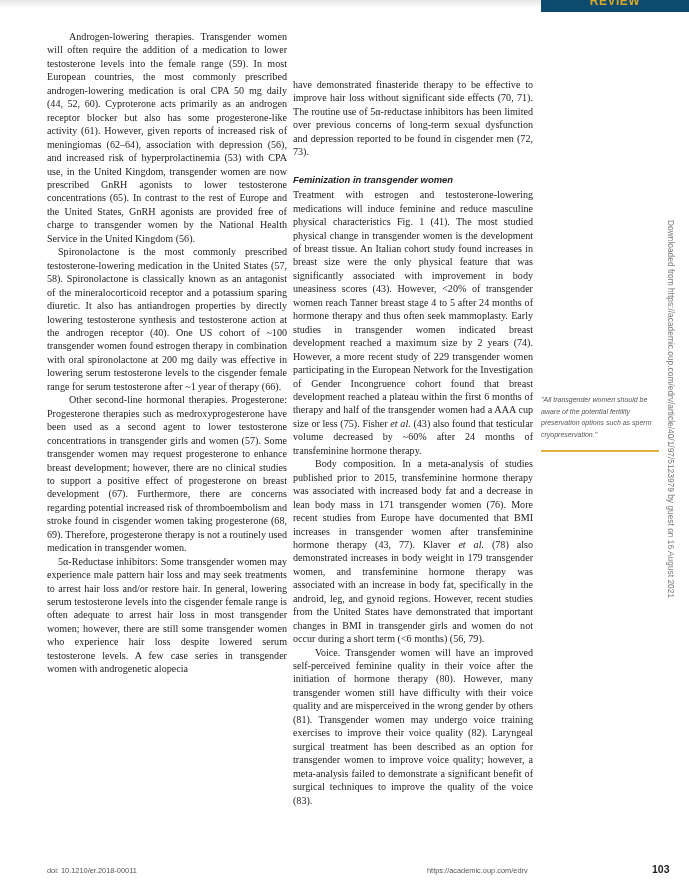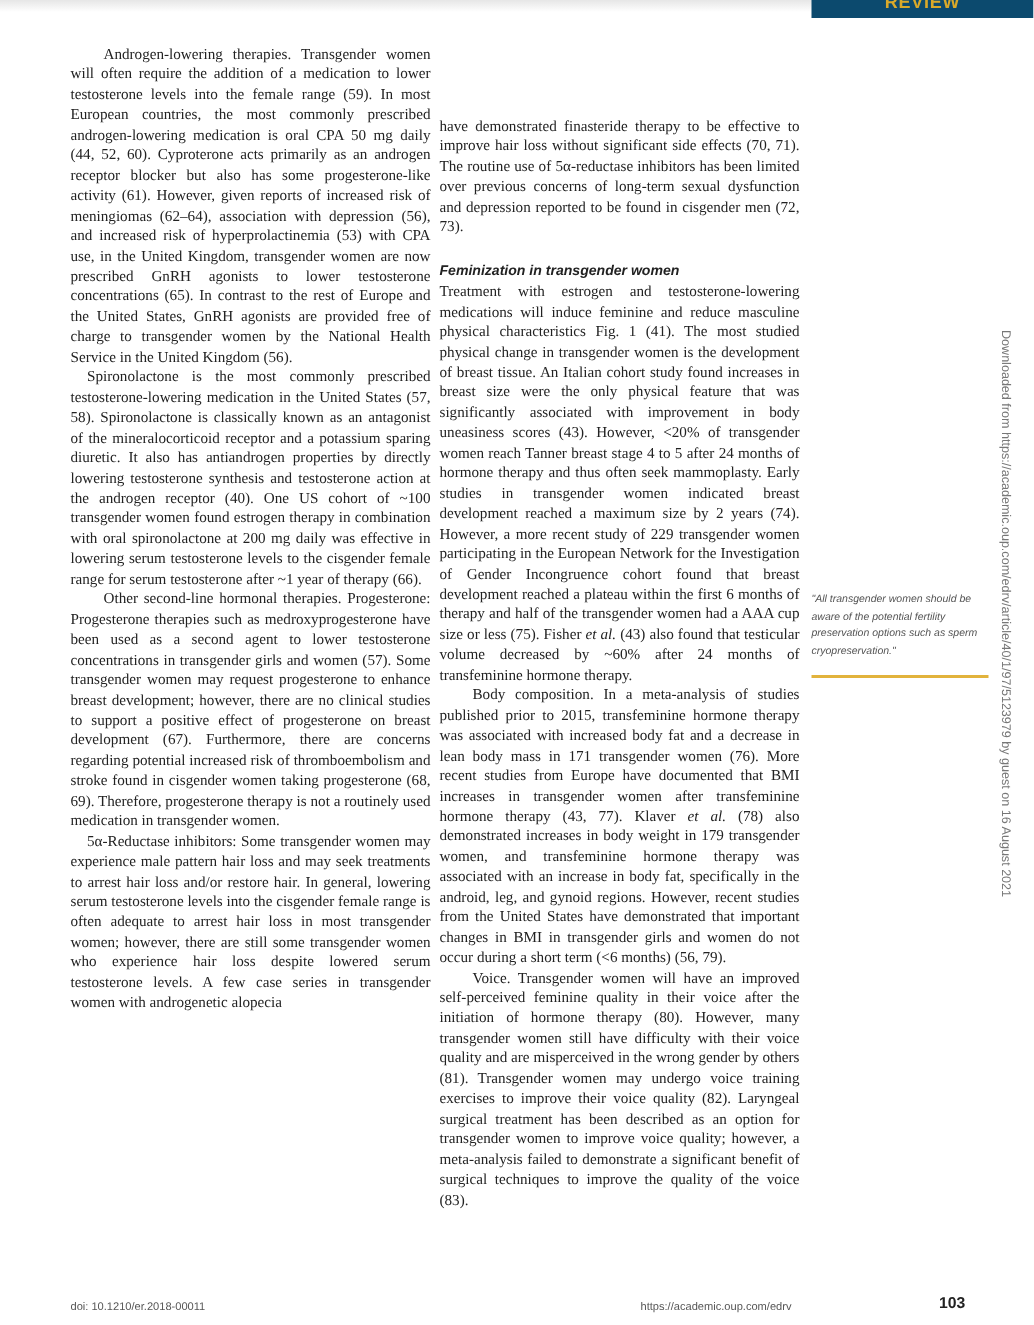--- a/index.html
+++ b/index.html
@@ -53,21 +53,21 @@
   }
   .footer-doi {
     position: absolute; left: 47px; top: 866px;
     font-family: "Liberation Sans", sans-serif; font-size: 7.4px; color: #555;
   }
   .footer-url {
     position: absolute; left: 411px; top: 866px;
     font-family: "Liberation Sans", sans-serif; font-size: 7.4px; color: #555; margin-left: 16px;
   }
   .page-num {
-    position: absolute; left: 626px; top: 863px;
+    position: absolute; left: 652px; top: 863px;
     font-family: "Liberation Sans", sans-serif; font-size: 10.5px; font-weight: bold; color: #222;
   }
 </style>
 </head>
 <body>
 
 <div class="topshadow"></div>
 
 <div class="review-band">
   <span>REVIEW</span>

